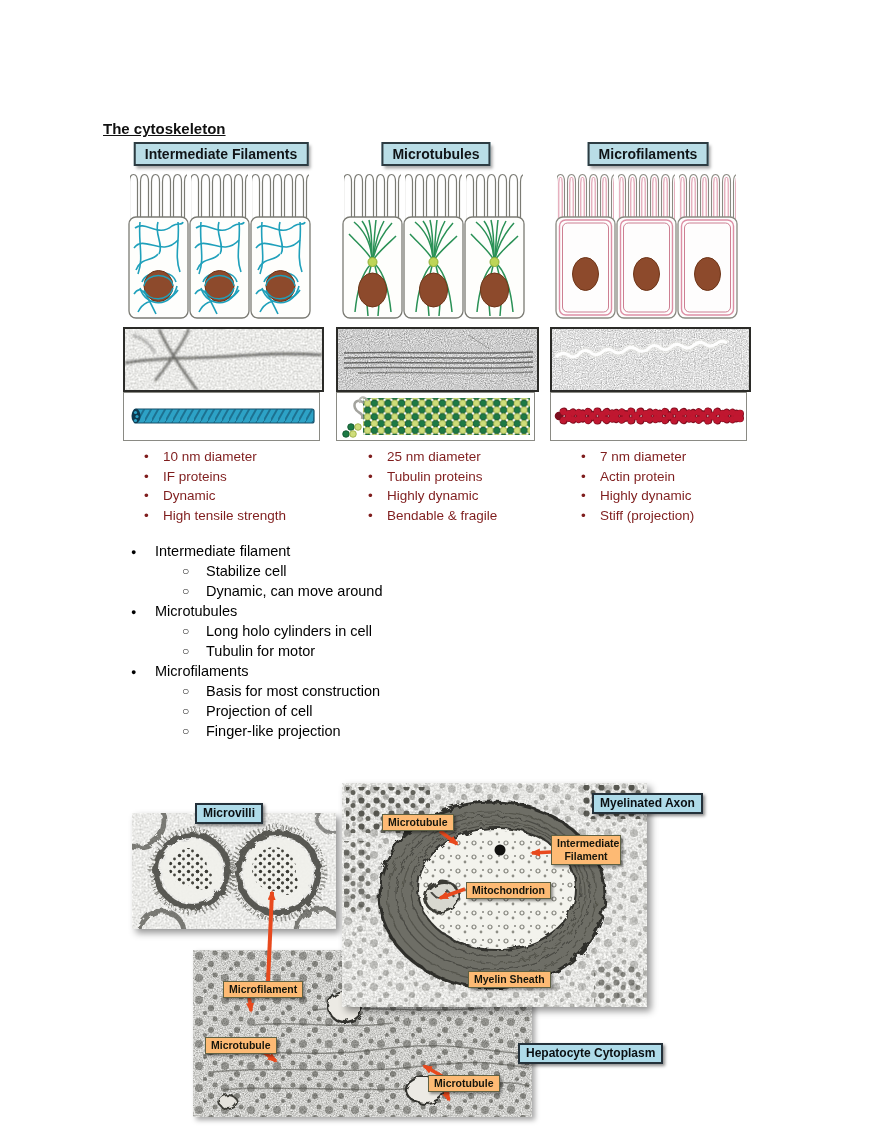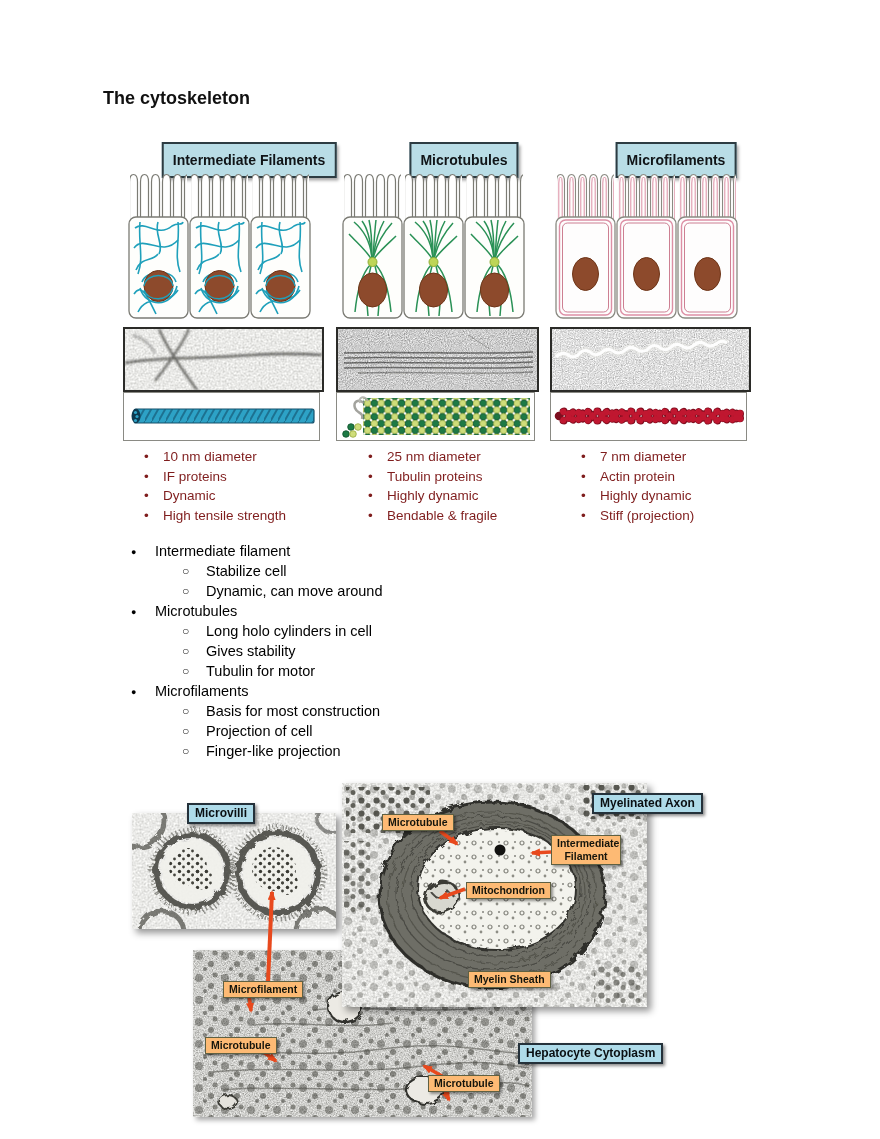--- a/index.html
+++ b/index.html
@@ -1,24 +1,24 @@
 <!DOCTYPE html>
 <html><head>
 <meta charset="utf-8">
 <style>
   html,body{margin:0;padding:0;background:#ffffff;}
   .page{position:relative;width:880px;height:1139px;background:#ffffff;overflow:hidden;
         font-family:"Liberation Sans",sans-serif;}
-  .doc-title{position:absolute;left:103px;top:88px;font-size:18px;font-weight:bold;color:#111;}
+  .doc-title{position:absolute;left:103px;top:120px;font-size:15px;font-weight:bold;color:#111;text-decoration:underline;}
 
   
   .col-header{position:absolute;top:142px;transform:translateX(-50%);
-      background:#b9dde6;border:2px solid #2d3c42;padding:8px 9px;
+      background:#b9dde6;border:2px solid #2d3c42;padding:2px 9px;
       font-size:14px;font-weight:bold;color:#101417;white-space:nowrap;
-      box-shadow:2.5px 2.5px 3px rgba(0,0,0,.35);margin-left:28px;}
+      box-shadow:2.5px 2.5px 3px rgba(0,0,0,.35);}
 
   .panel{position:absolute;top:170px;width:197px;height:152px;}
   .emstrip{position:absolute;top:327px;height:61px;border:2px solid #2b2b28;background:#b5b5b1;}
   .schem{position:absolute;top:392px;height:49px;border:1.5px solid #8a8a84;background:#ffffff;box-sizing:border-box;}
 
   .fb{position:absolute;top:447px;width:200px;font-size:13.5px;line-height:19.5px;color:#7f1d1d;}
   .fb .row{position:relative;padding-left:40px;}
   .fb .row::before{content:"\2022";position:absolute;left:21px;top:0;}
 
   .notes{position:absolute;left:123px;top:541px;width:540px;font-size:14.5px;line-height:20px;color:#000;}
@@ -320,21 +320,20 @@
     <div class="row">Highly dynamic</div>
     <div class="row">Stiff (projection)</div>
   </div>
 
   <div class="notes">
     <div class="n1">Intermediate filament</div>
     <div class="n2">Stabilize cell</div>
     <div class="n2">Dynamic, can move around</div>
     <div class="n1">Microtubules</div>
     <div class="n2">Long holo cylinders in cell</div>
-    <div class="n2">Gives stability</div>
     <div class="n2">Tubulin for motor</div>
     <div class="n1">Microfilaments</div>
     <div class="n2">Basis for most construction</div>
     <div class="n2">Projection of cell</div>
     <div class="n2">Finger-like projection</div>
   </div>
 
   <div class="photo" style="left:193px;top:950px;width:339px;height:167px;z-index:2;box-shadow:3px 3px 5px rgba(0,0,0,.35)">
     <svg width="339" height="167">
       <rect width="339" height="167" filter="url(#nzHep)"></rect>
@@ -410,21 +409,21 @@
       <line x1="320" y1="51" x2="337" y2="64" stroke-width="3.5" marker-end="url(#ah)"></line>
       <line x1="431" y1="72" x2="412" y2="73" stroke-width="3.5" marker-end="url(#ah)"></line>
       <line x1="345" y1="109" x2="320" y2="118" stroke-width="3.5" marker-end="url(#ah)"></line>
       <line x1="129" y1="215" x2="131" y2="231" stroke-width="3.5" marker-end="url(#ah)"></line>
       <line x1="142" y1="271" x2="156" y2="281" stroke-width="3.5" marker-end="url(#ah)"></line>
       <line x1="322" y1="296" x2="304" y2="286" stroke-width="3.5" marker-end="url(#ah)"></line>
       <line x1="324" y1="309" x2="329" y2="320" stroke-width="3.5" marker-end="url(#ah)"></line>
     </g>
   </svg>
 
-  <div class="blue-label" style="left:187px;top:803px">Microvilli</div>
+  <div class="blue-label" style="left:195px;top:803px">Microvilli</div>
   <div class="blue-label" style="left:592px;top:793px">Myelinated Axon</div>
   <div class="blue-label" style="left:518px;top:1043px">Hepatocyte Cytoplasm</div>
 
   <div class="olive-label" style="left:382px;top:814px">Microtubule</div>
   <div class="olive-label wrap" style="left:551px;top:835px">Intermediate Filament</div>
   <div class="olive-label" style="left:466px;top:882px">Mitochondrion</div>
   <div class="olive-label" style="left:468px;top:971px">Myelin Sheath</div>
   <div class="olive-label" style="left:223px;top:981px">Microfilament</div>
   <div class="olive-label" style="left:205px;top:1037px">Microtubule</div>
   <div class="olive-label" style="left:428px;top:1075px">Microtubule</div>

